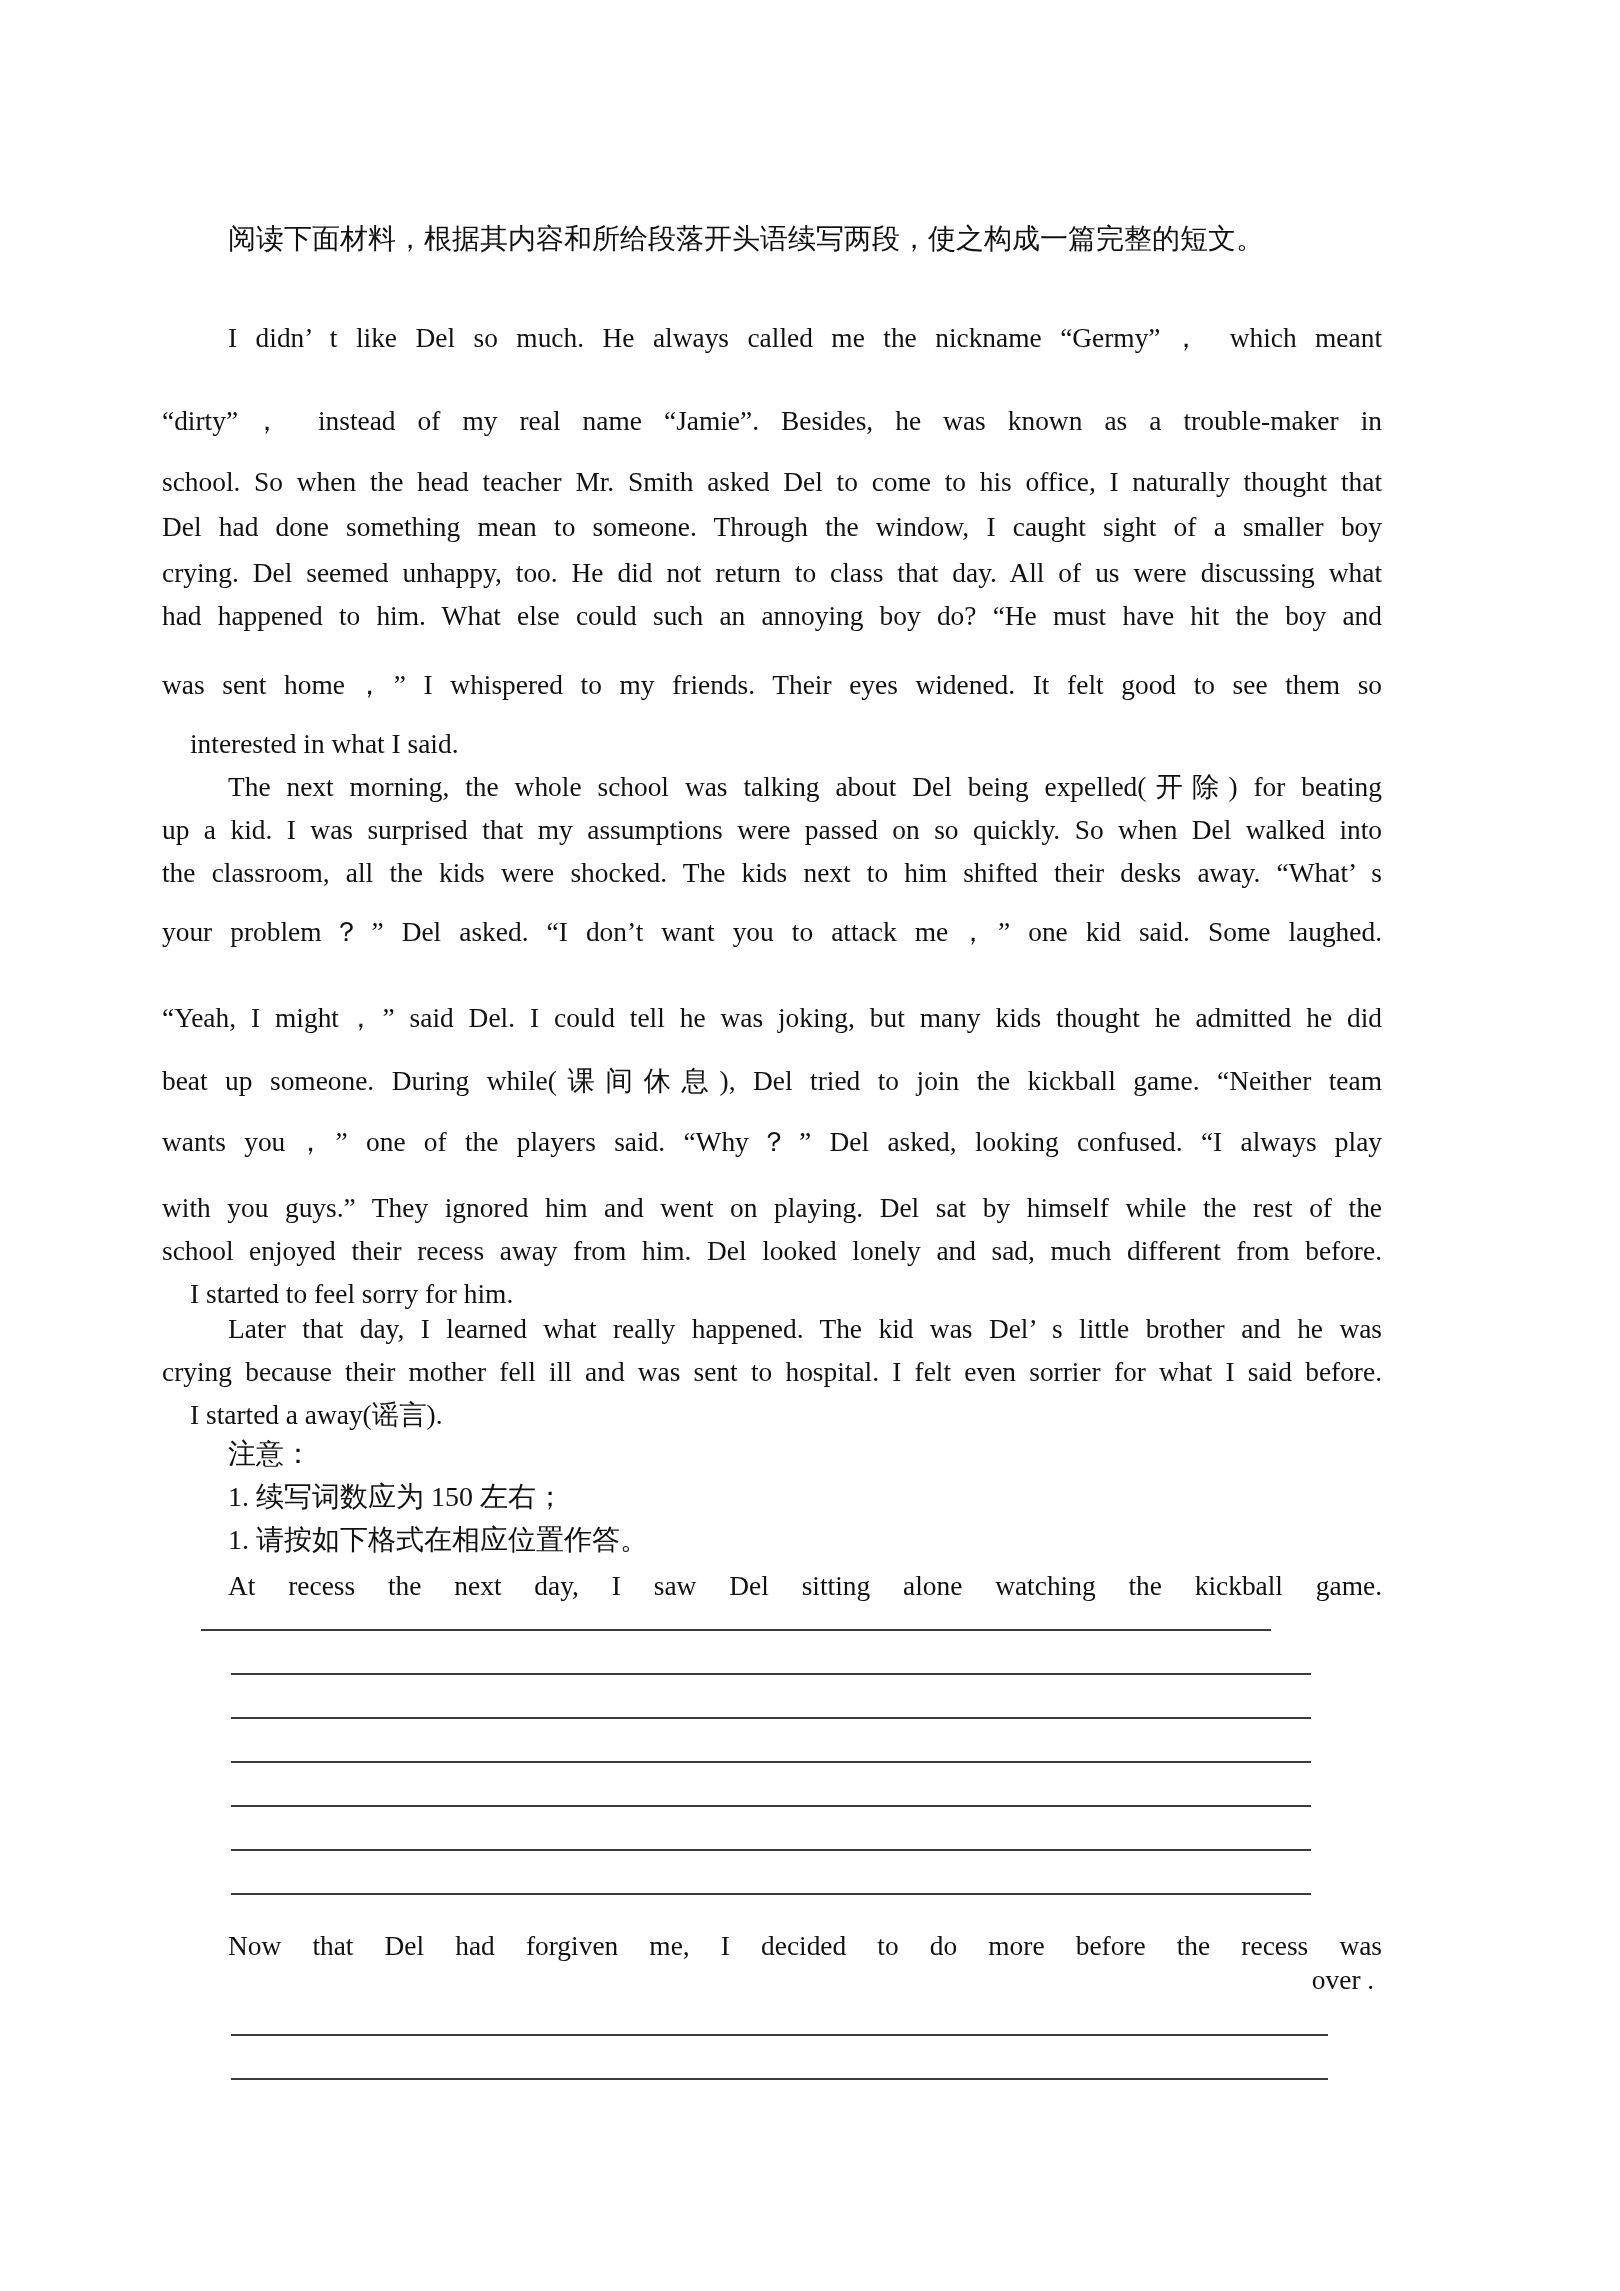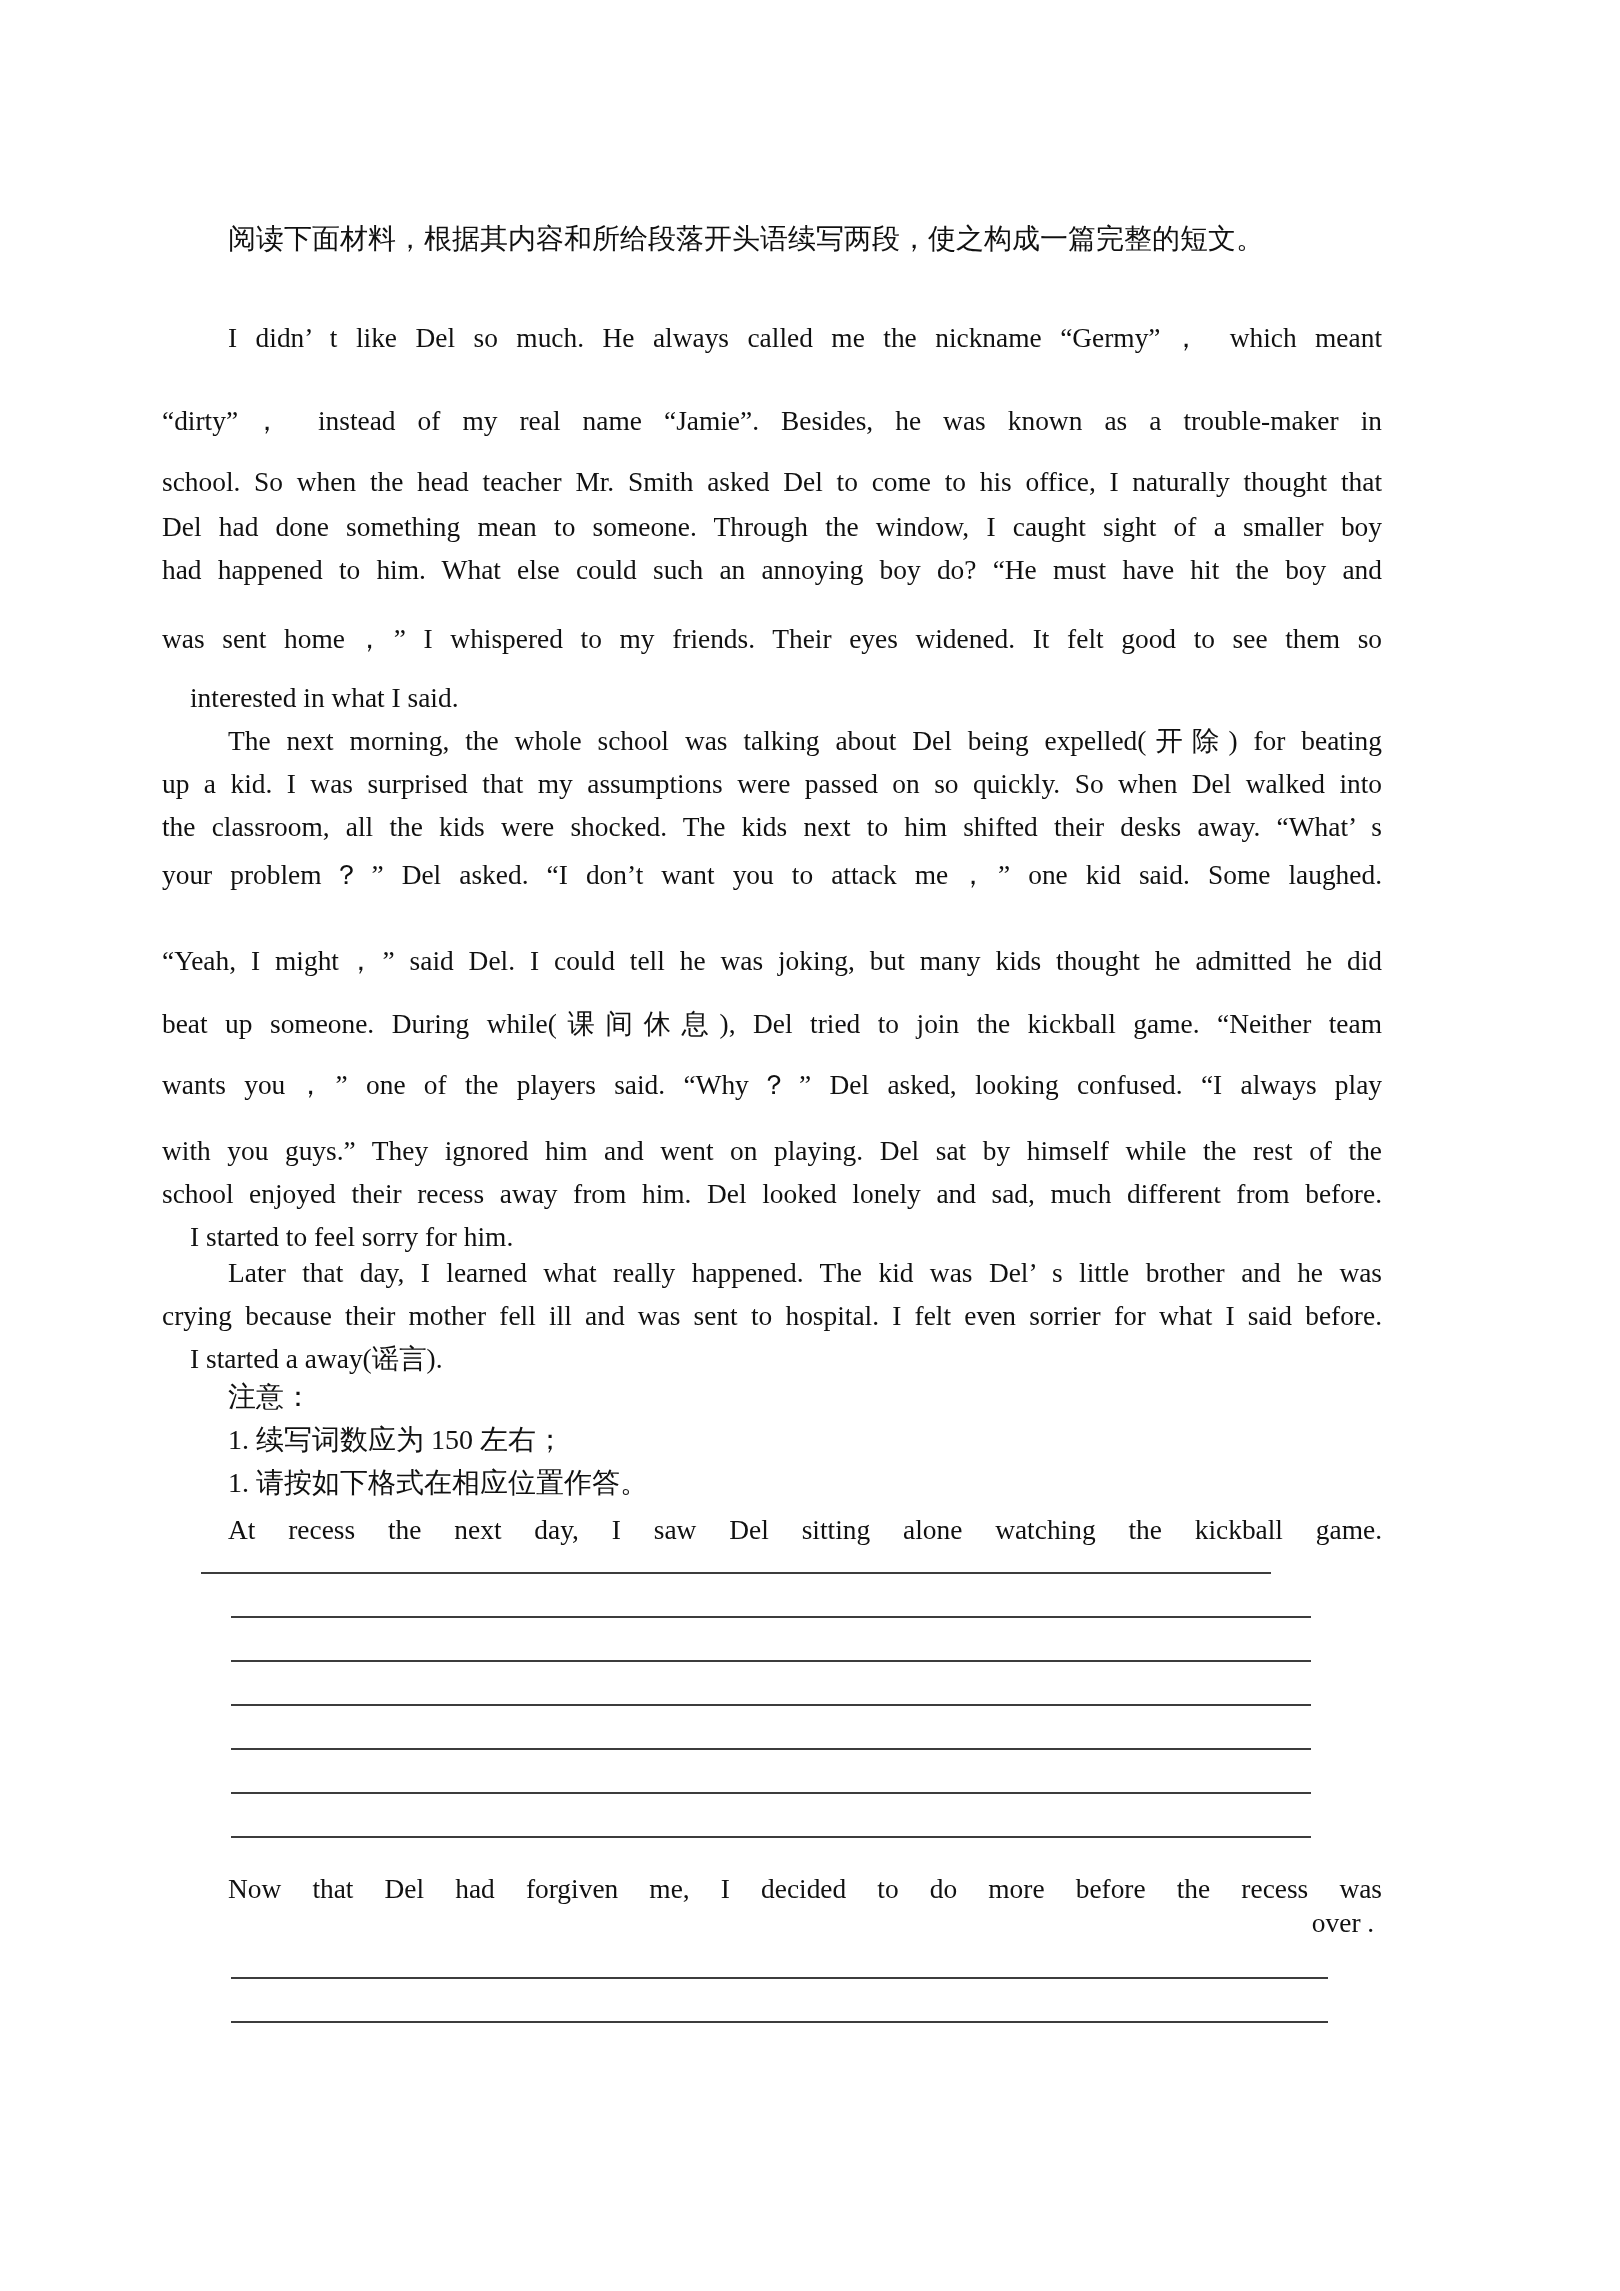--- a/index.html
+++ b/index.html
@@ -38,36 +38,37 @@
   .over-row .tail{ padding-right:7.8px; }
   .over-row .fill{
     flex:1 1 auto;
     border-bottom:2px solid #3c3c3c;
     margin-right:49px;
     height:100%;
   }
   
   .mt58{margin-top:57px}.mt41{margin-top:40px}.mt18{margin-top:17.6px}
   .mt3{margin-top:2.9px}.mt26{margin-top:25.5px}.mt16{margin-top:15.7px}
-  .mt19{margin-top:5px}.mt44{margin-top:43px}.mt21{margin-top:20.6px}
+  .mt19{margin-top:16px}.mt44{margin-top:43px}.mt21{margin-top:20.6px}
   .mt24{margin-top:23.5px}.mtm8{margin-top:-7.8px}.mtm6{margin-top:-5.9px}
   .mt5{margin-top:4.9px}.mt23{margin-top:30px}
 </style>
 </head>
 <body>
 
 <div class="page">
 
   <div class="line cjk indent">阅读下面材料，根据其内容和所给段落开头语续写两段，使之构成一篇完整的短文。</div>
 
   <div>
     <div class="line j indent mt58">I didn’ t like Del so much. He always called me the nickname “Germy”， which meant</div>
     <div class="line j mt41">“dirty”， instead of my real name “Jamie”. Besides, he was known as a trouble-maker in</div>
     <div class="line j mt18">school. So when the head teacher Mr. Smith asked Del to come to his office, I naturally thought that</div>
     <div class="line j mt3">Del had done something mean to someone. Through the window, I caught sight of a smaller boy</div>
+    <div class="line j mt3">crying. Del seemed unhappy, too. He did not return to class that day. All of us were discussing what</div>
     <div class="line j">had happened to him. What else could such an annoying boy do? “He must have hit the boy and</div>
     <div class="line j mt26">was sent home，” I whispered to my friends. Their eyes widened. It felt good to see them so</div>
     <div class="line last mt16">interested in what I said.</div>
   </div>
 
   <div>
     <div class="line j indent">The next morning, the whole school was talking about Del being expelled(开除) for beating</div>
     <div class="line j">up a kid. I was surprised that my assumptions were passed on so quickly. So when Del walked into</div>
     <div class="line j">the classroom, all the kids were shocked. The kids next to him shifted their desks away. “What’ s</div>
     <div class="line j mt19">your problem？” Del asked. “I don’t want you to attack me，” one kid said. Some laughed.</div>

